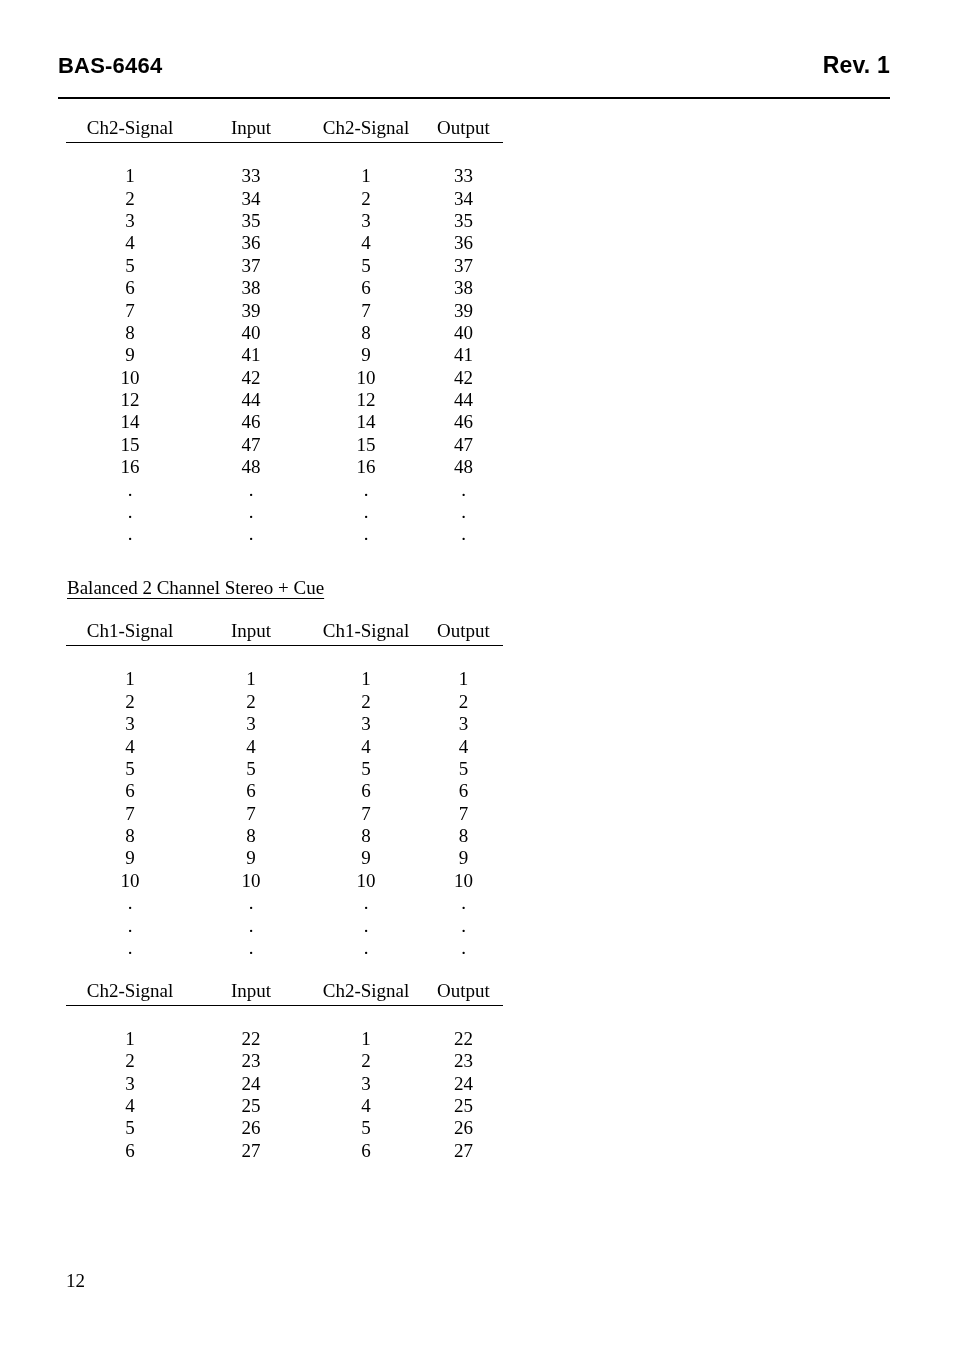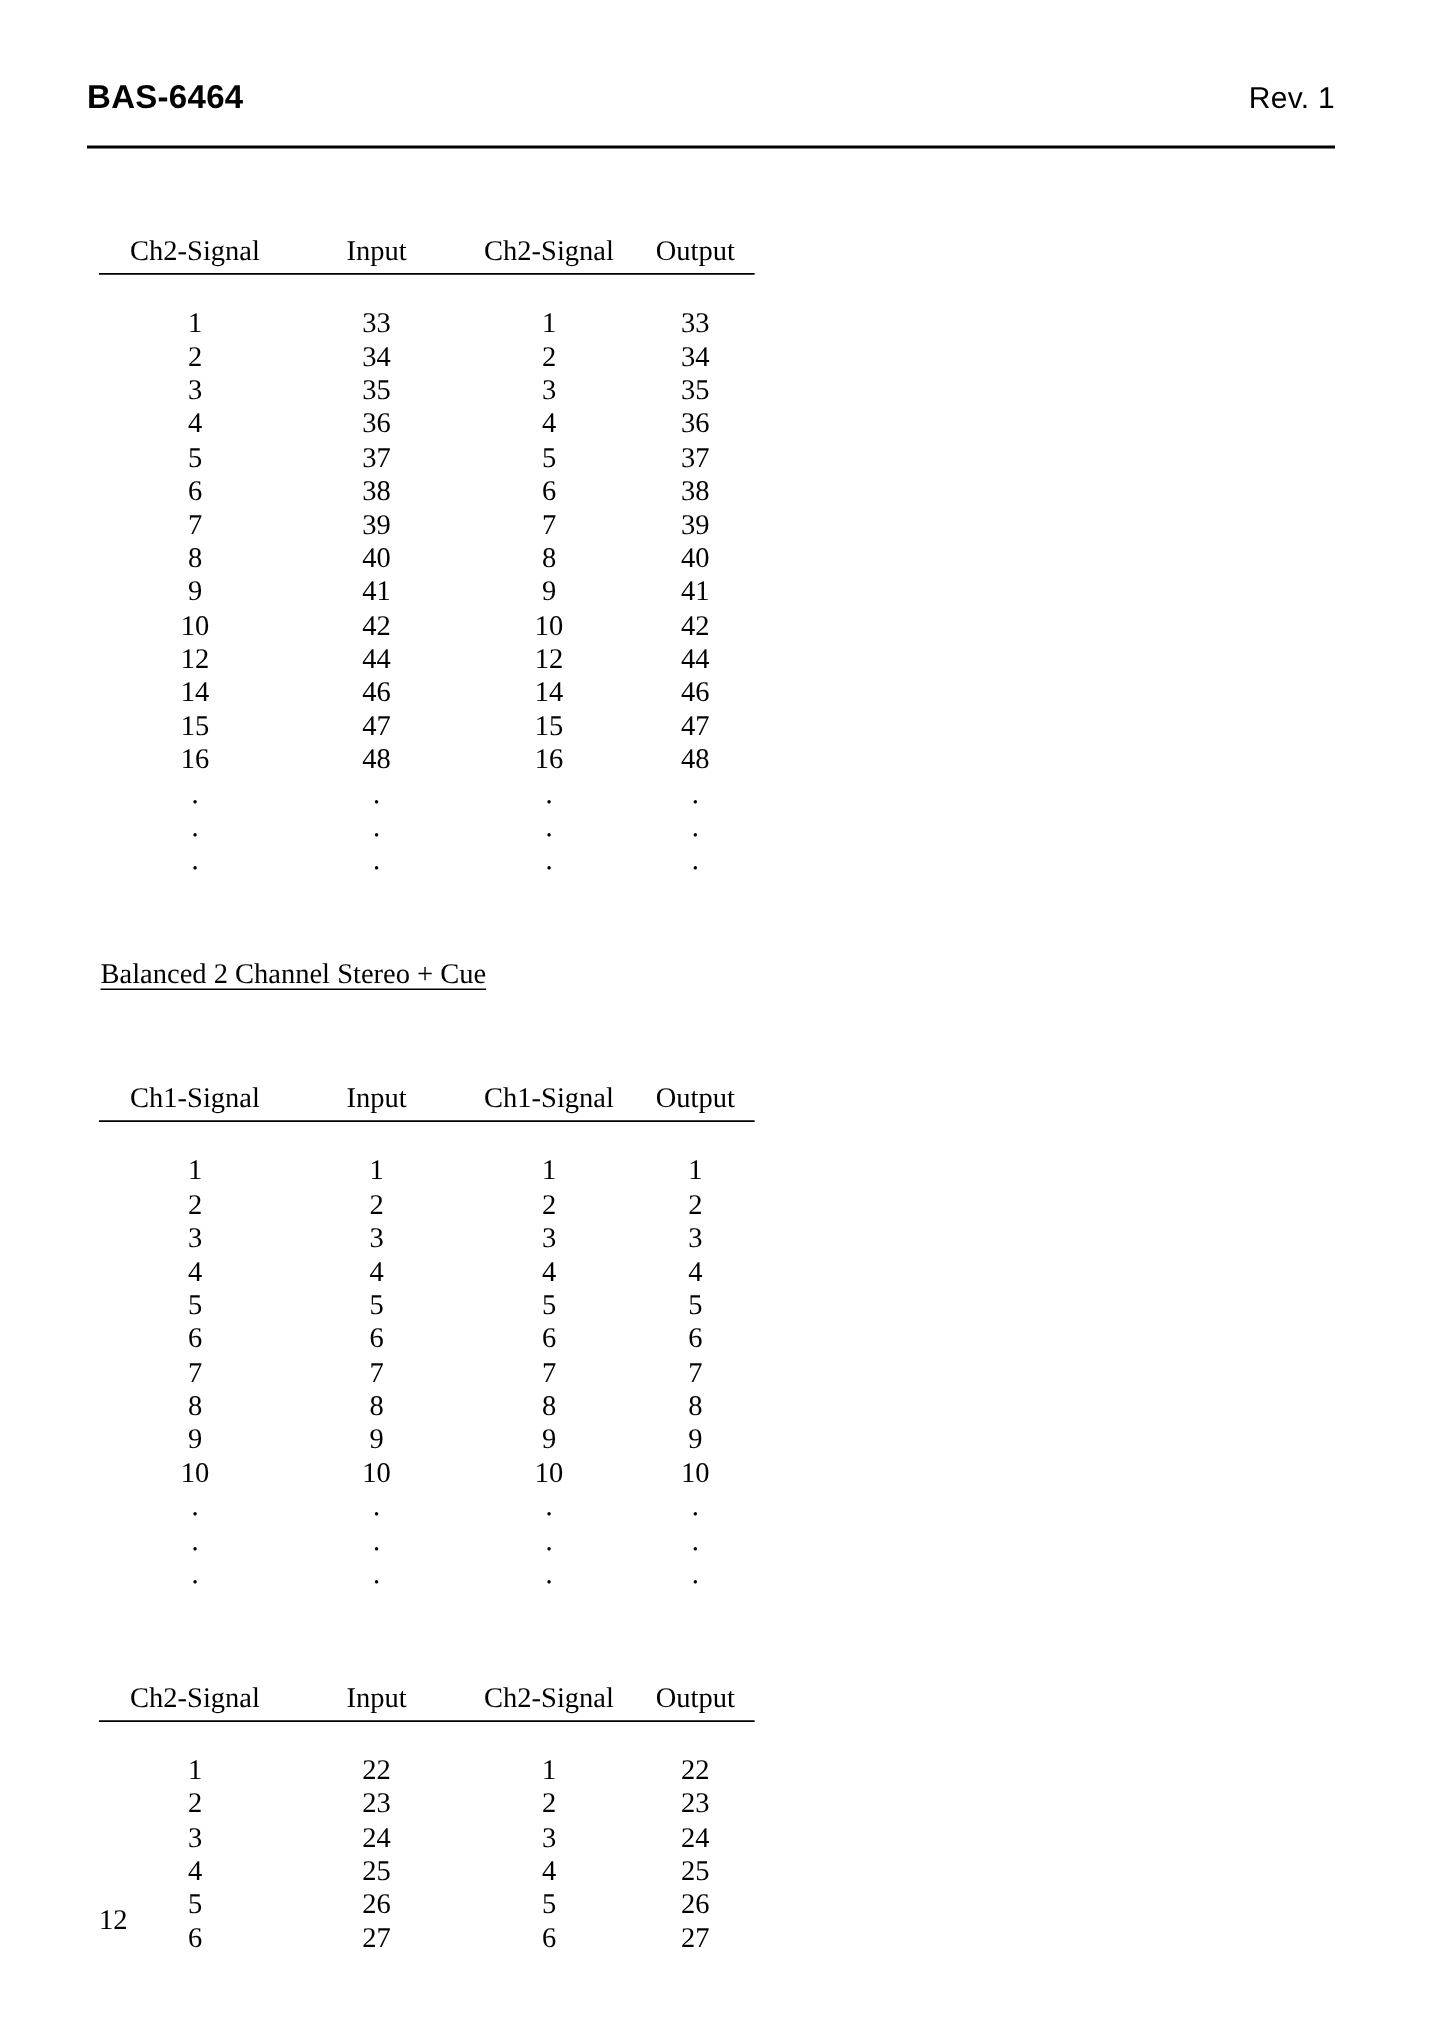--- a/index.html
+++ b/index.html
@@ -34,22 +34,22 @@
     align-items: baseline;
     justify-content: space-between;
     font-family: "Liberation Sans", "DejaVu Sans", sans-serif;
   }
   .doc-header .model {
     font-size: 22px;
     font-weight: bold;
     letter-spacing: 0.2px;
   }
   .doc-header .rev {
-    font-size: 20px;
-    font-weight: normal;
+    font-size: 23px;
+    font-weight: bold;
     letter-spacing: 0.2px;
   }
   .header-rule {
     position: absolute;
     top: 97px;
     left: 58px;
     width: 832px;
     height: 2px;
     background: #000000;
   }
@@ -61,21 +61,20 @@
     left: 66px;
     width: 450px;
   }
 
   
   .signal-table {
     width: 437px;
     border-collapse: collapse;
     font-size: 19px;
     line-height: 1;
-    margin-top: 40px;
   }
   .signal-table th {
     font-weight: normal;
     font-size: 19px;
     text-align: center;
     padding: 0 0 5px 0;
     border-bottom: 1.6px solid #000000;
     white-space: nowrap;
   }
   .signal-table td {
@@ -106,21 +105,20 @@
   
   .section-heading {
     font-size: 19px;
     line-height: 1;
     text-decoration: underline;
     text-underline-offset: 4px;
     text-decoration-thickness: 1.4px;
     display: inline-block;
     white-space: nowrap;
     margin-left: 1px;
-    margin-top: 22px;
   }
 
   
   .page-number {
     position: absolute;
     left: 66px;
     top: 1271px;
     font-size: 19px;
     line-height: 1;
   }

